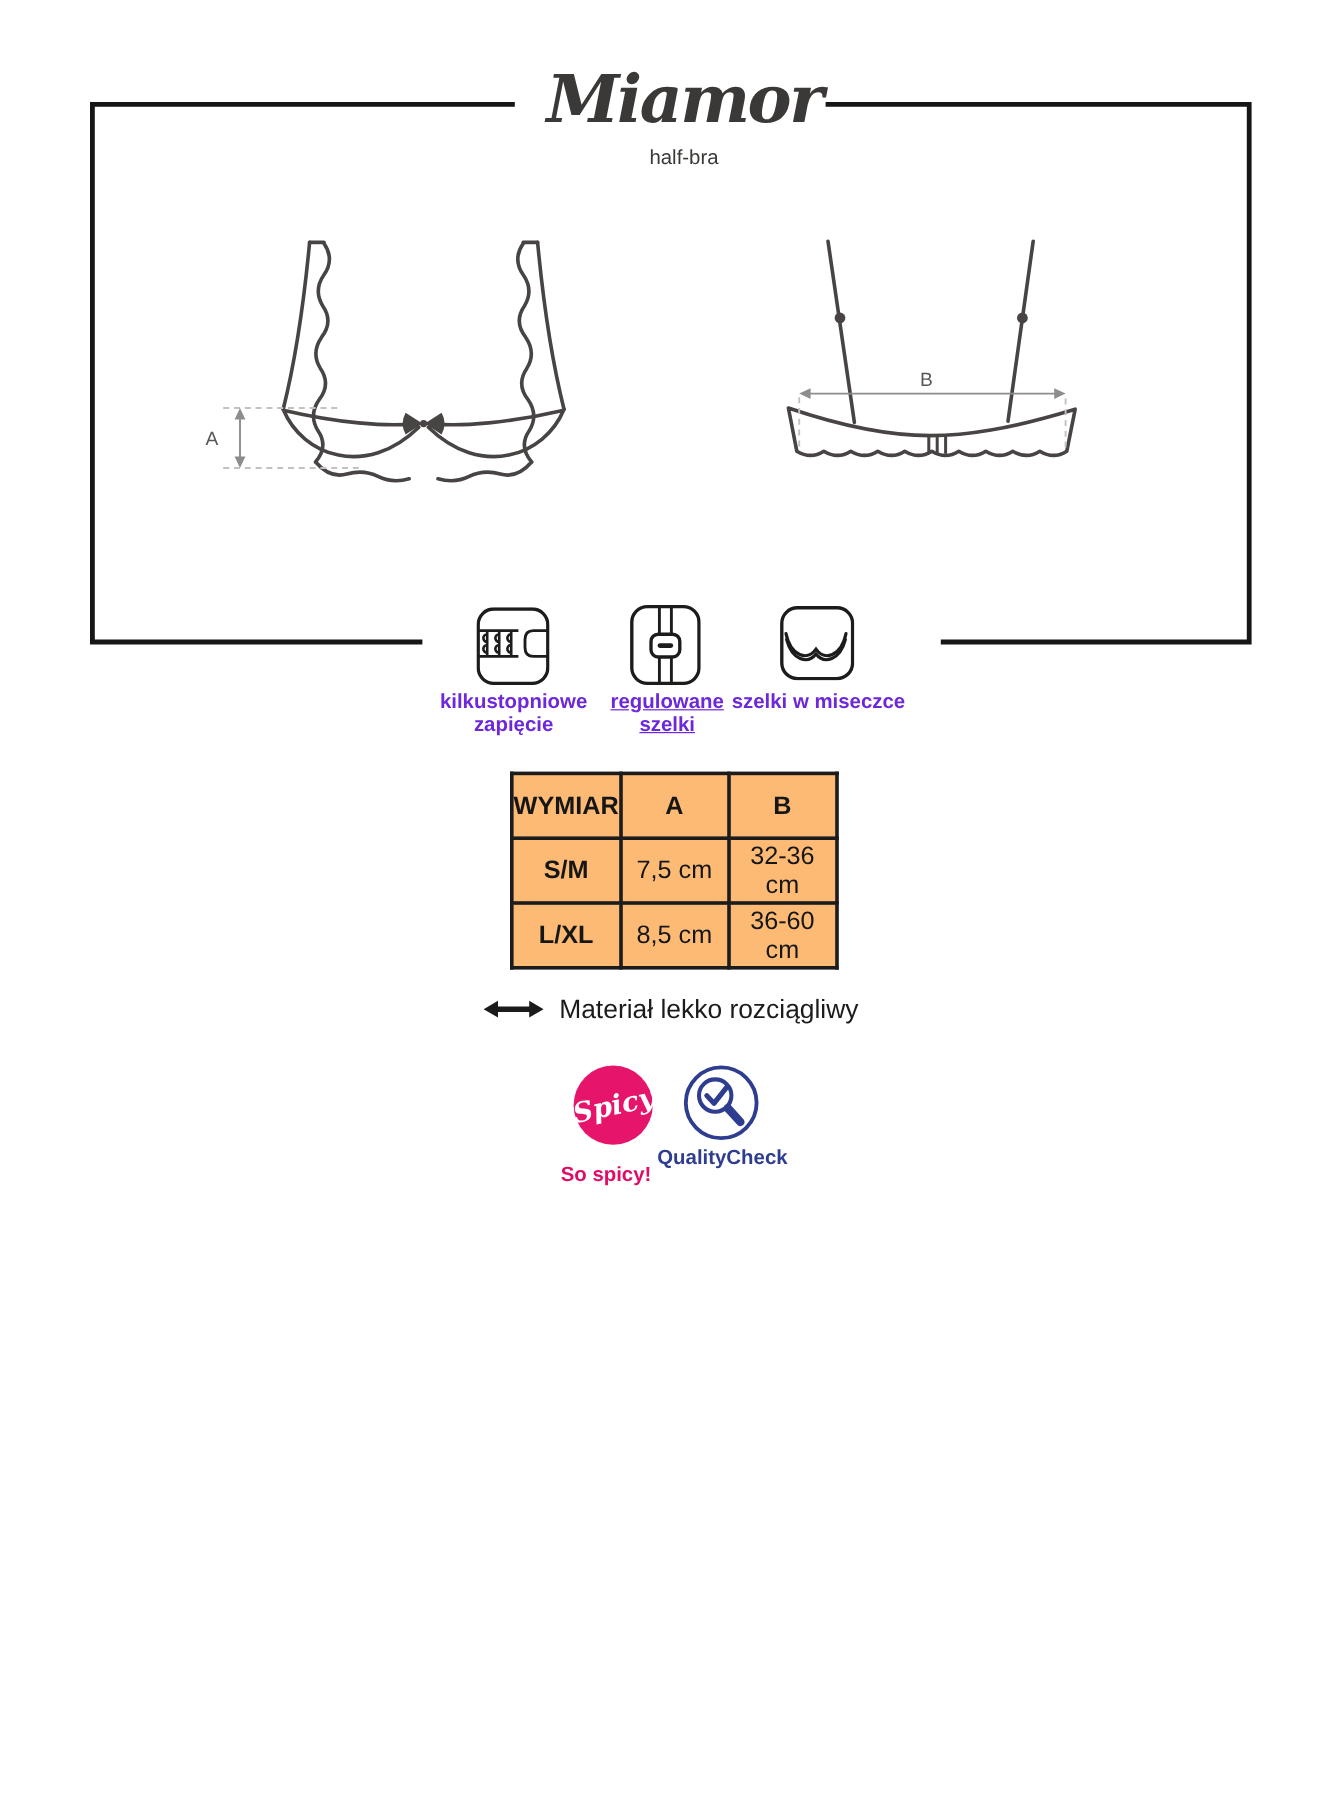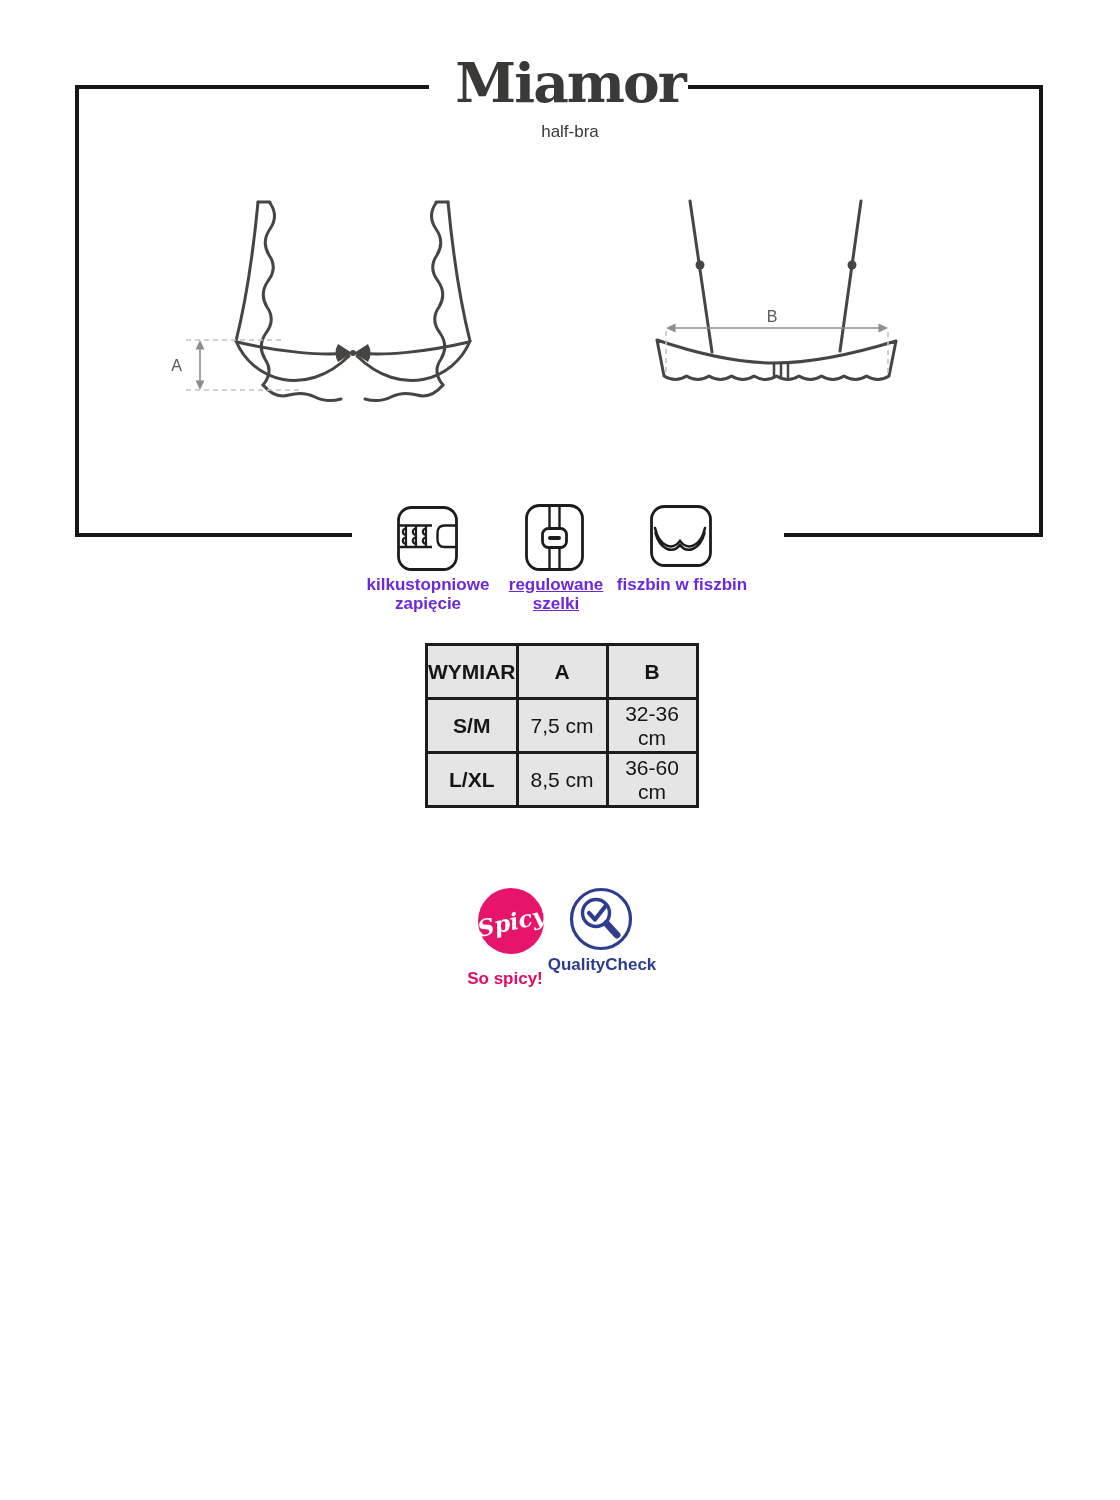--- a/index.html
+++ b/index.html
@@ -20,20 +20,21 @@
   }
   
   .brand {
     position: absolute;
     left: 420px; top: 44px;
     width: 300px;
     text-align: center;
   }
   .brand-name {
     font-family: "DejaVu Serif", serif;
+    font-style: italic;
     font-weight: bold;
     font-size: 55px;
     line-height: 78px;
     letter-spacing: -2px;
     color: #3b3937;
   }
   .brand-sub {
     font-size: 17px;
     line-height: 19px;
     color: #3b3937;
@@ -56,21 +57,21 @@
     position: absolute;
     left: 425px; top: 643px;
     border-collapse: collapse;
   }
   .size-table td, .size-table th {
     width: 90px; height: 54px;
     border: 3px solid #1c1c1c;
     text-align: center;
     vertical-align: middle;
     font-size: 21px;
-    background: #e5e5e5;
+    background: #fdba74;
   }
   .size-table th, .size-table td.row-label { font-weight: bold; }
   .size-table td { font-weight: normal; }
   
   .material-row {
     position: absolute;
     left: 403px; top: 828px;
     display: flex;
     align-items: center;
     gap: 13px;
@@ -210,21 +211,21 @@
 
   <div class="feature-label" style="left:343px; top:575px;">
     <span>kilkustopniowe</span>
     <span>zapięcie</span>
   </div>
   <div class="feature-label" style="left:471px; top:575px;text-decoration:underline;">
     <span>regulowane</span>
     <span>szelki</span>
   </div>
   <div class="feature-label" style="left:597px; top:575px;">
-    <span>fiszbin w fiszbin</span>
+    <span>szelki w miseczce</span>
     <span></span>
   </div>
 
   <table class="size-table">
     <tbody>
       <tr>
         <th>WYMIAR</th>
         <th>A</th>
         <th>B</th>
       </tr>
@@ -234,20 +235,27 @@
         <td>32-36 cm</td>
       </tr>
       <tr>
         <td class="row-label">L/XL</td>
         <td>8,5 cm</td>
         <td>36-60 cm</td>
       </tr>
     </tbody>
   </table>
 
+  <div class="material-row">
+    <svg width="50" height="16" viewBox="0 0 50 16">
+      <path d="M8,8 H42" stroke="#1b1b1b" stroke-width="4.6" fill="none"></path>
+      <path d="M0,8 L12,1 V15 Z M50,8 L38,1 V15 Z" fill="#1b1b1b"></path>
+    </svg>
+    <span class="txt">Materiał lekko rozciągliwy</span>
+  </div>
 
   <div class="spicy-circle">
     <span class="spicy-word">Spicy</span>
   </div>
   <div class="badge-caption caption-spicy">So spicy!</div>
 
   <svg class="quality-badge" width="66" height="66" viewBox="0 0 66 66">
     <g fill="none" stroke="#2e3d8f">
       <circle cx="33" cy="33" r="29.5" stroke-width="3.2"></circle>
       <circle cx="28" cy="27" r="13.5" stroke-width="3.4"></circle>

